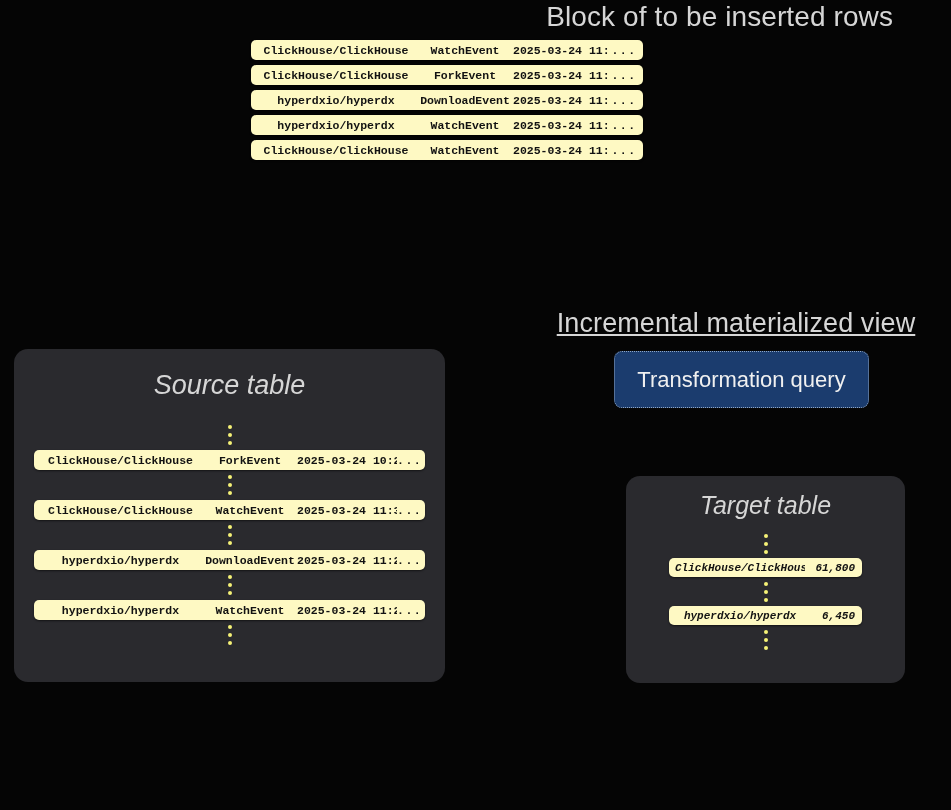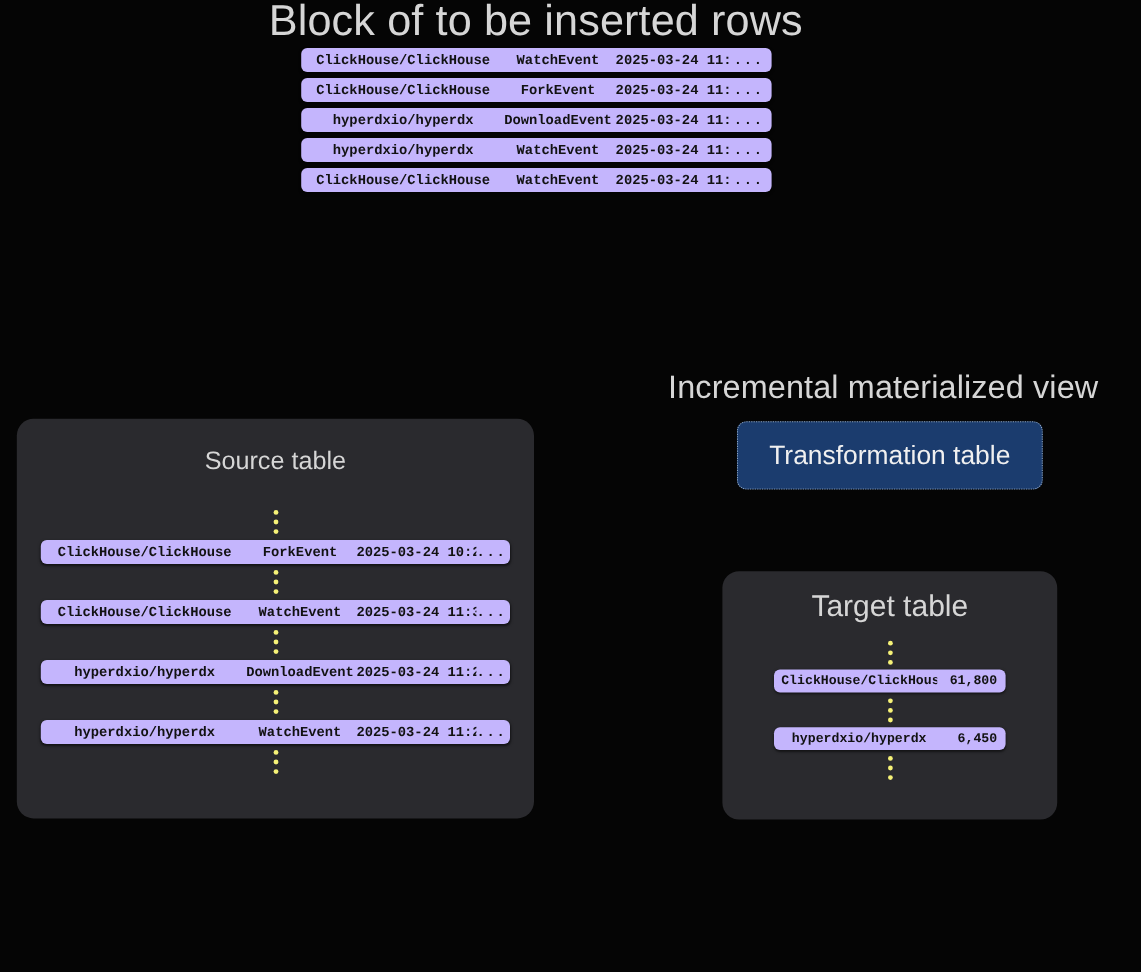--- a/index.html
+++ b/index.html
@@ -27,39 +27,40 @@
     position: absolute;
     color: #d6d6d6;
     font-family: "Liberation Sans", sans-serif;
     font-weight: 400;
     white-space: nowrap;
   }
   #block-title {
     top: -1px;
     left: 0;
     width: 893px;
-    text-align: center;
-    font-size: 36px;
+    text-align: right;
+    font-size: 28px;
     line-height: 36px;
     letter-spacing: 0.1px;
   }
   #imv-title {
     top: 305px;
     left: 521px;
     width: 430px;
     text-align: center;
     font-size: 27px;
     line-height: 36px;
     letter-spacing: 0.1px;
+    text-decoration: underline;
   }
 
   
   .row {
     box-sizing: border-box;
-    background: #c4b5fd;
+    background: #fef9c3;
     color: #121212;
     border-radius: 5px;
     font-family: "Liberation Mono", "DejaVu Sans Mono", monospace;
     font-weight: 700;
     display: flex;
     align-items: center;
     box-shadow: 0 1px 2px rgba(0,0,0,0.55);
   }
   .row .cell {
     text-align: center;
@@ -100,29 +101,31 @@
     white-space: nowrap;
   }
 
   #source-panel {
     left: 14px;
     top: 349px;
     width: 431px;
     height: 333px;
   }
   #source-panel .panel-title {
-    font-size: 21px;
+    font-size: 27px;
     line-height: 34px;
     padding-top: 19px;
+    font-style: italic;
   }
   #target-panel {
-    left: 602px;
+    left: 626px;
     top: 476px;
     width: 279px;
     height: 207px;
+    font-style: italic;
   }
   #target-panel .panel-title {
     font-size: 25px;
     line-height: 32px;
     padding-top: 13px;
   }
 
   
   .dots {
     display: flex;
@@ -285,21 +288,21 @@
       <div class="dots">
           <span></span>
           <span></span>
           <span></span>
         </div>
     </div>
   </div>
 
   <div class="heading" id="imv-title">Incremental materialized view</div>
 
-  <div id="transform-box">Transformation table</div>
+  <div id="transform-box">Transformation query</div>
 
   <div class="panel" id="target-panel">
     <div class="panel-title">Target table</div>
 
     <div id="target-stack">
       <div class="dots">
           <span></span>
           <span></span>
           <span></span>
         </div>

